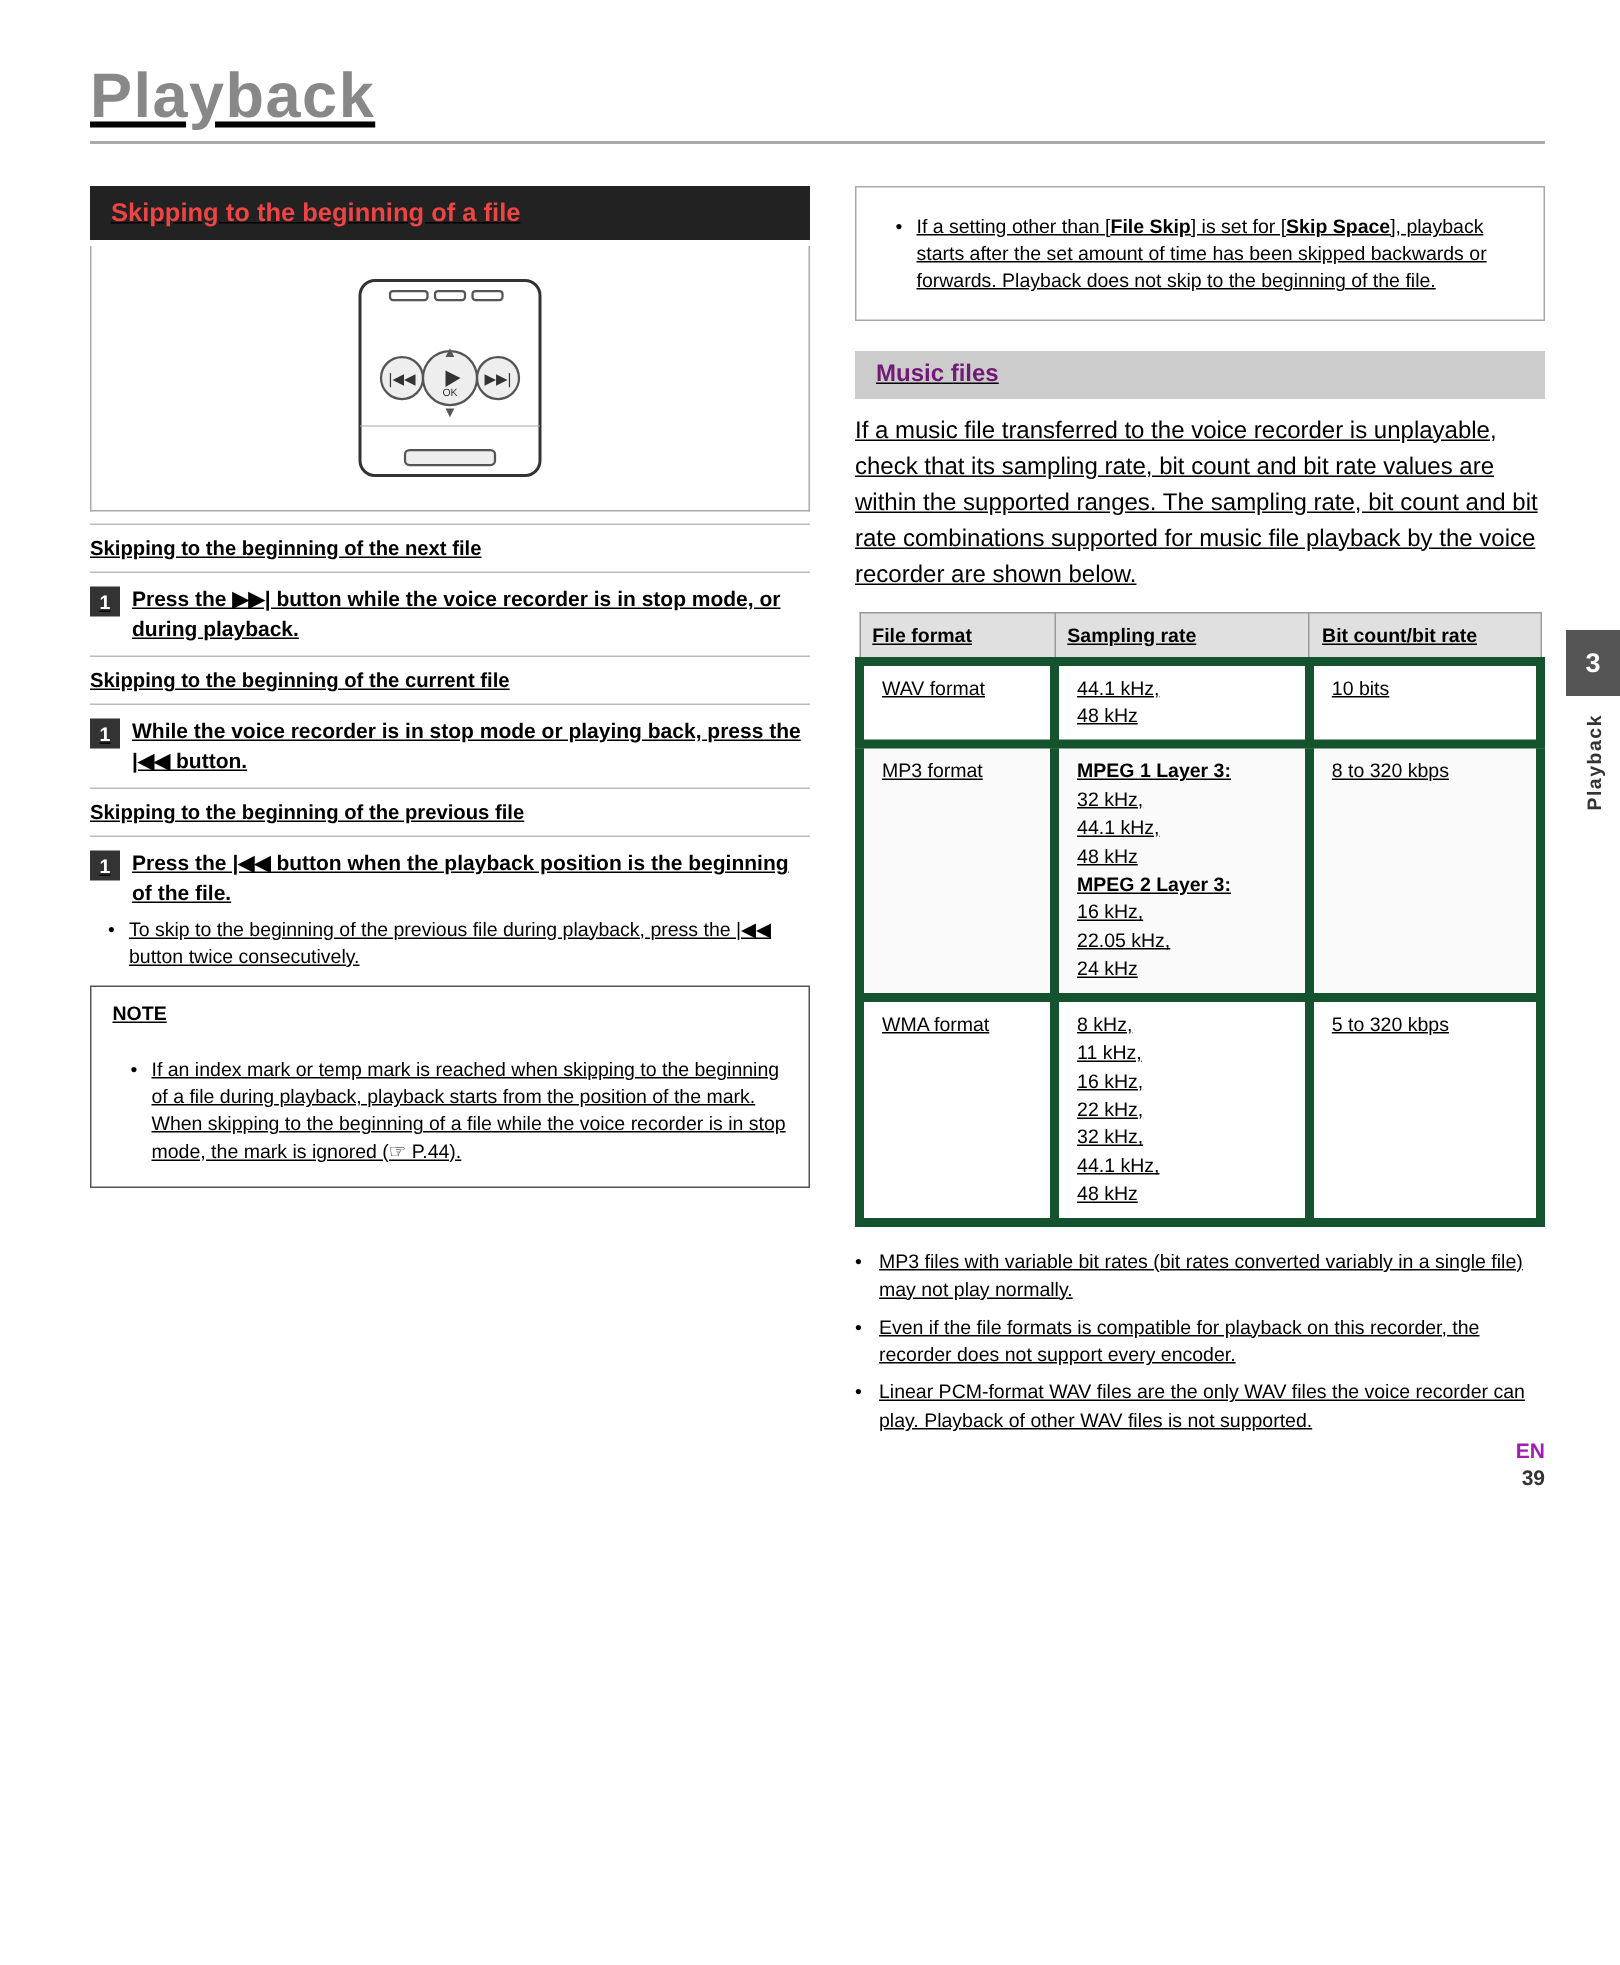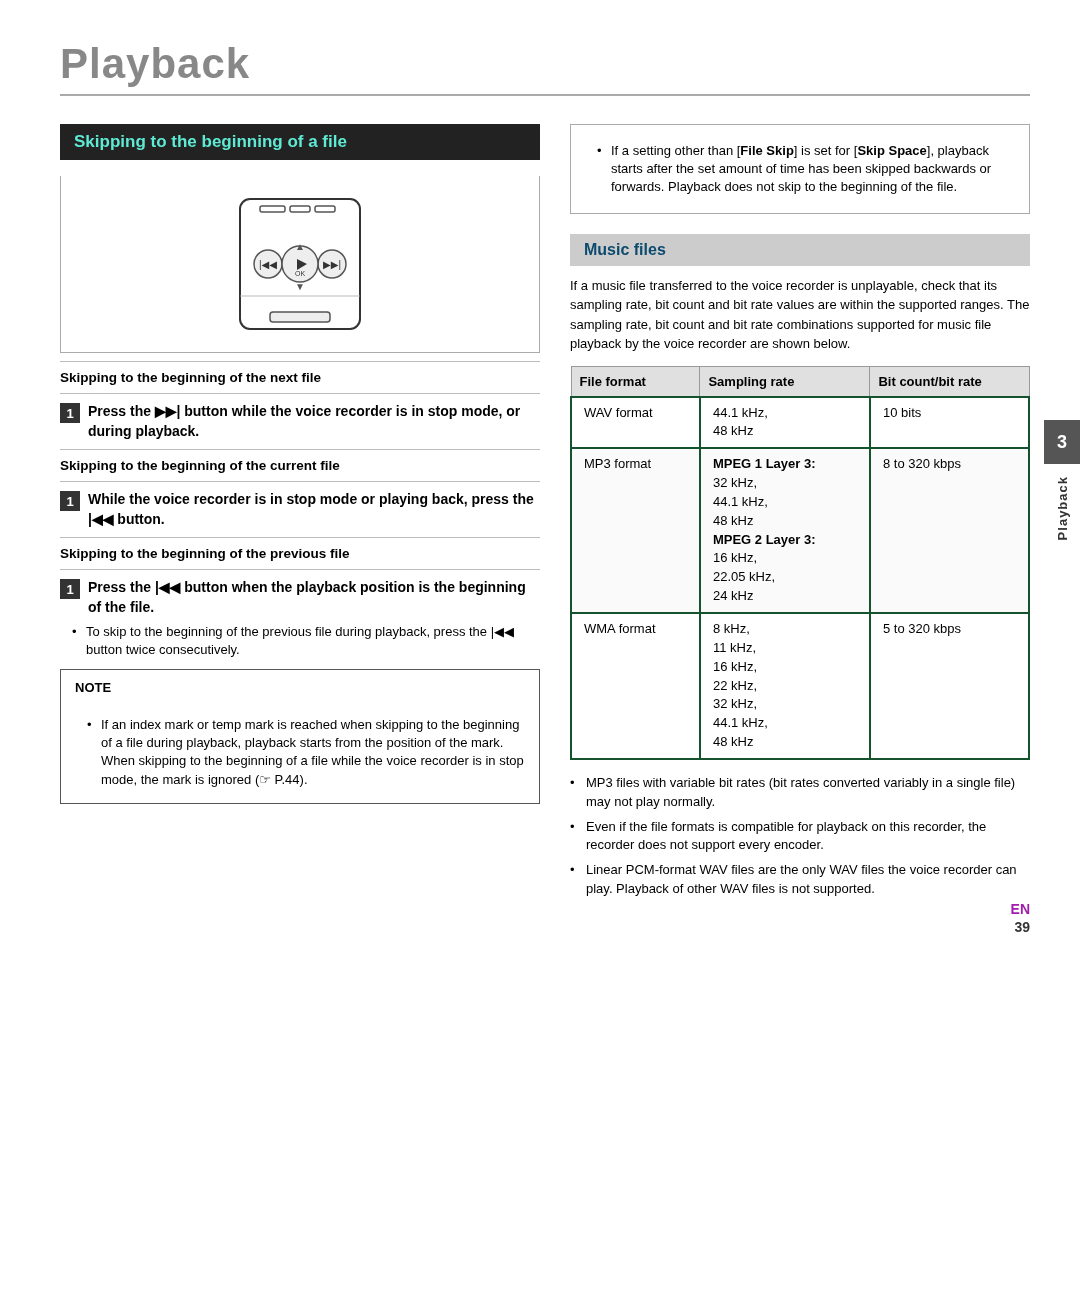--- a/index.html
+++ b/index.html
@@ -11,20 +11,21 @@
       min-height: 1310px;
       position: relative;
       overflow: hidden;
     }
 
     .page {
       display: flex;
       flex-direction: column;
       padding: 40px 50px 40px 60px;
       position: relative;
+      text-decoration: underline;
     }
 
     
     .page-title {
       font-size: 42px;
       font-weight: bold;
       color: #888;
       margin-bottom: 6px;
       letter-spacing: 1px;
     }
@@ -49,30 +50,30 @@
     }
 
     
     .right-col {
       flex: 1;
     }
 
     
     .section-heading {
       background: #222;
-      color: #5eead4;
+      color: #ef4444;
       font-weight: bold;
       font-size: 17px;
       padding: 8px 14px;
-      margin-bottom: 16px;
+      margin-bottom: 4px;
     }
 
     .section-heading-gray {
       background: #ccc;
-      color: #0c4a6e;
+      color: #701a75;
       font-weight: bold;
       font-size: 16px;
       padding: 7px 14px;
       margin-bottom: 10px;
     }
 
     
     .device-image-box {
       border: 1px solid #aaa;
       border-top: none;
@@ -175,21 +176,21 @@
       line-height: 1.5;
       margin-bottom: 20px;
     }
 
     
     .music-section {
       margin-bottom: 16px;
     }
 
     .music-intro {
-      font-size: 13px;
+      font-size: 16px;
       line-height: 1.5;
       margin-bottom: 12px;
     }
 
     
     .music-table {
       width: 100%;
       border-collapse: collapse;
       font-size: 13px;
       margin-bottom: 14px;
@@ -197,21 +198,21 @@
     .music-table th {
       background: #e0e0e0;
       font-weight: bold;
       padding: 7px 8px;
       border: 1px solid #999;
       text-align: left;
       font-size: 13px;
     }
     .music-table td {
       padding: 6px 12px;
-      border: 2px solid #14532d;
+      border: 6px solid #14532d;
       vertical-align: top;
       font-size: 13px;
       line-height: 1.45;
     }
     .music-table td strong {
       font-weight: bold;
     }
     .music-table tr:nth-child(even) td {
       background: #fafafa;
     }

